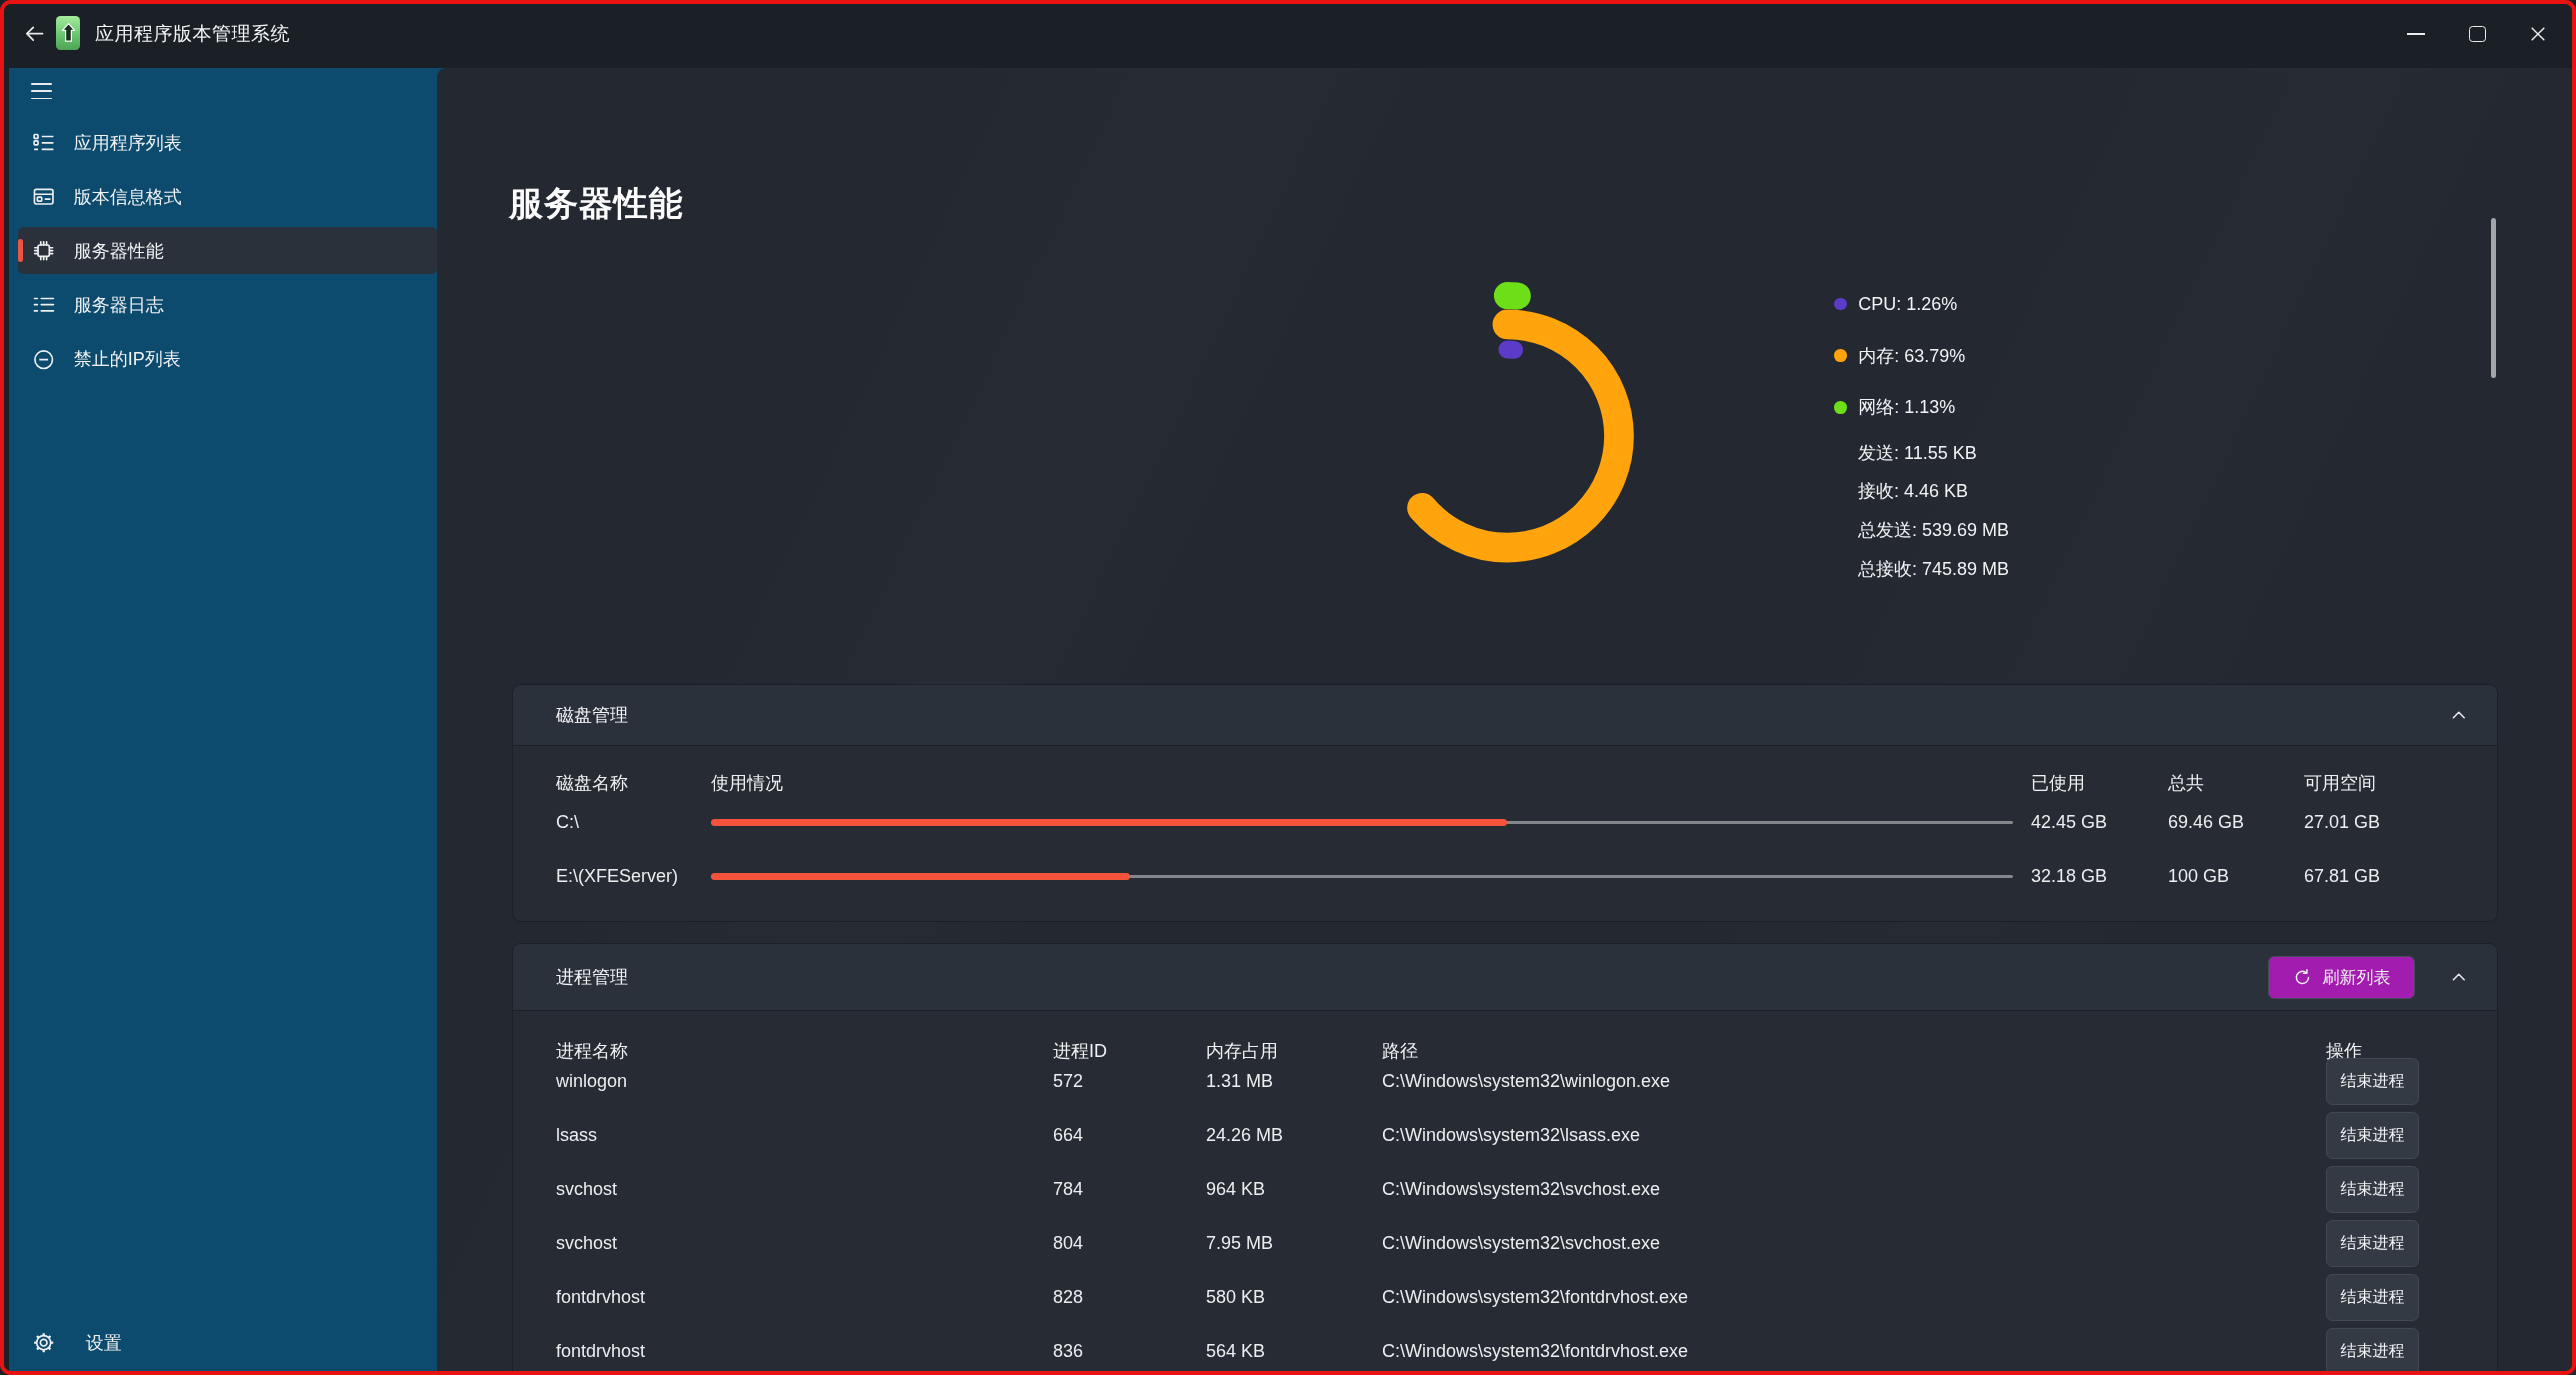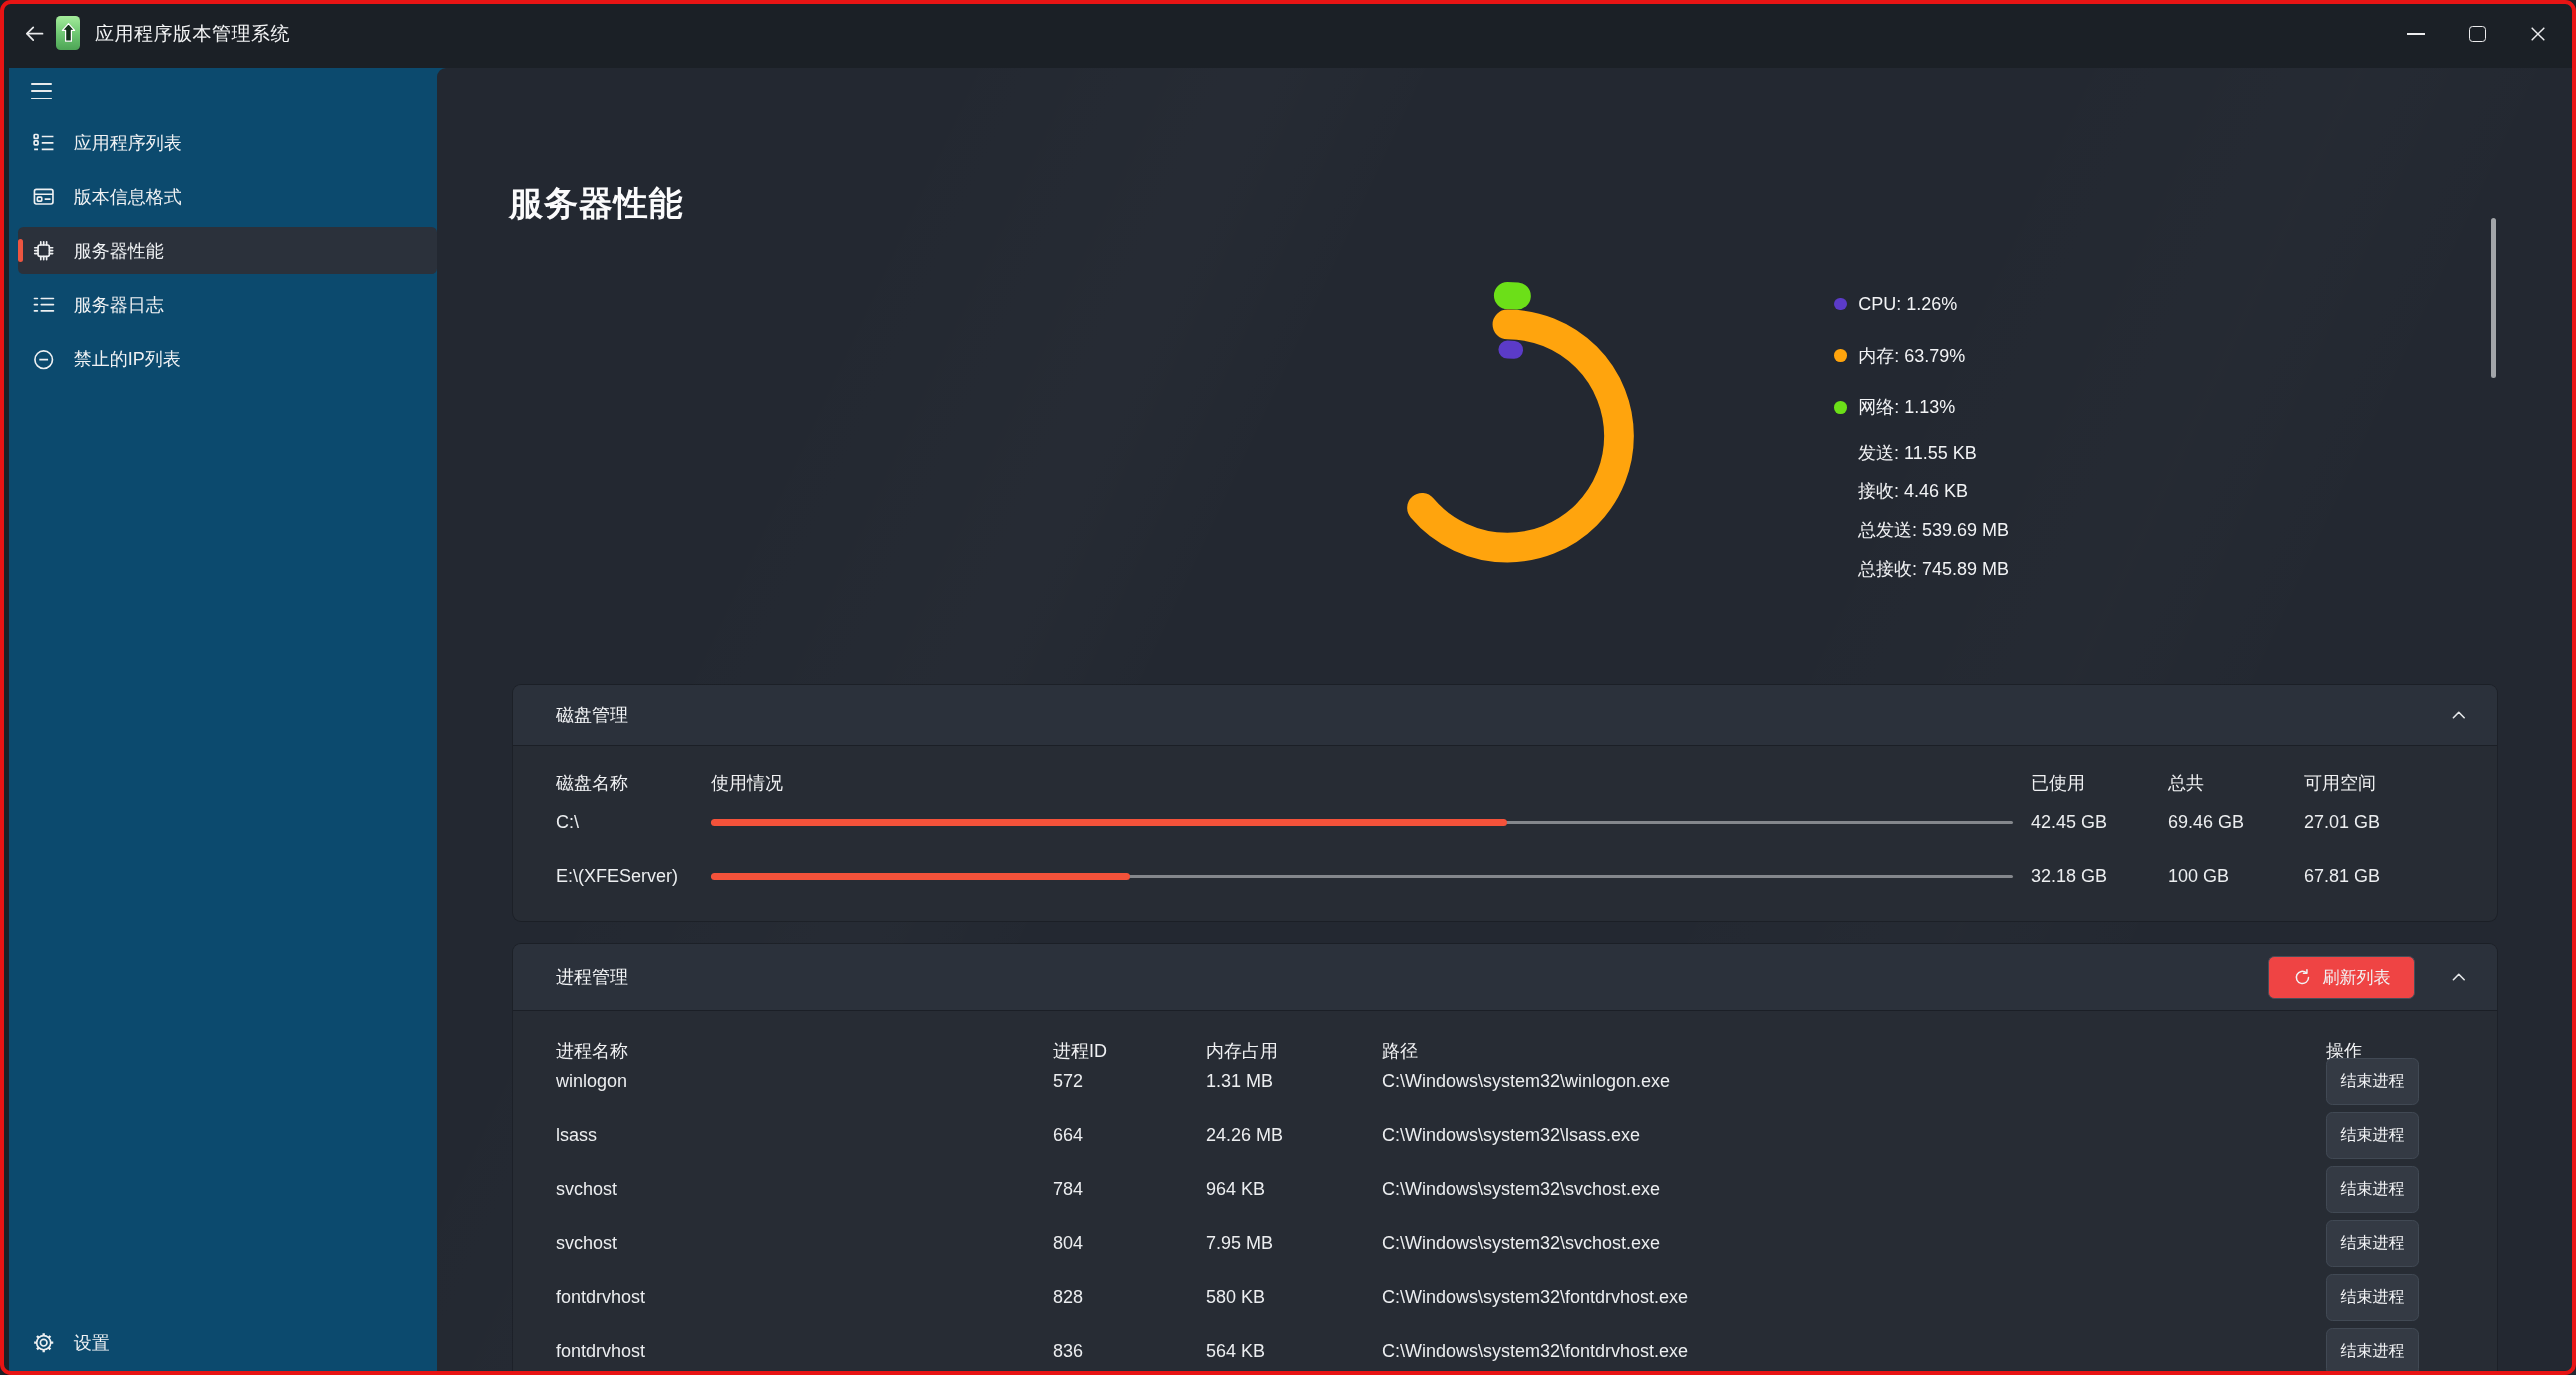--- a/index.html
+++ b/index.html
@@ -29,21 +29,21 @@
   .hamburger i{display:block;width:21px;height:1.8px;background:#e8eaec;border-radius:0.9px;}
   .nav{position:absolute;left:9px;right:9px;top:51px;}
   .nav-item{position:relative;height:47px;margin-bottom:7.2px;border-radius:5.4px;display:flex;
             align-items:center;gap:18px;padding-left:14.4px;color:#f0f2f4;}
   .nav-item.selected{background:#2b313b;}
   .nav-item.selected::before{content:"";position:absolute;left:0;top:11.7px;width:4.5px;height:23.4px;
             border-radius:2.7px;background:#ed5540;}
   .nav-icon{width:23.4px;height:23.4px;flex:none;color:#eef0f2;}
   .nav-label{font-size:18px;}
   .settings-item{position:absolute;left:9px;right:9px;bottom:9px;height:47px;border-radius:5.4px;
-            display:flex;align-items:center;gap:18px;padding-left:14.4px;color:#f0f2f4;}
+            display:flex;align-items:center;gap:30px;padding-left:14.4px;color:#f0f2f4;}
 
   
   .content{position:absolute;left:437px;top:68px;right:0;bottom:0;background:#232831;
            border-top-left-radius:9px;overflow:hidden;}
   .content::before{content:"";position:absolute;inset:0;pointer-events:none;
      background:linear-gradient(115deg,transparent 18%,rgba(255,255,255,.016) 30%,transparent 37%,
                 transparent 58%,rgba(255,255,255,.013) 70%,transparent 78%);}
   .page-title{position:absolute;left:72px;top:113px;font-size:34px;font-weight:600;letter-spacing:0.9px;color:#fbfbfc;}
 
   
@@ -74,21 +74,21 @@
   .bar{position:absolute;left:198px;width:1302px;top:9px;height:7.2px;}
   .bar .track{position:absolute;left:0;right:0;top:2.3px;height:2.7px;background:#84878c;border-radius:1.8px;}
   .bar .fill{position:absolute;left:0;top:0;height:7.2px;border-radius:3.6px;background:#f4523a;}
 
   
   .c-pname{left:43px;} .c-pid{left:540px;} .c-pmem{left:693px;} .c-ppath{left:869px;} .c-pact{left:1813px;}
   .end-btn{position:absolute;left:1813px;top:-10.8px;width:93px;height:47px;border-radius:6.3px;
         background:#343a44;border:0.9px solid #414954;color:#f1f2f4;font-size:16px;
         display:flex;align-items:center;justify-content:center;box-sizing:border-box;}
   .refresh-btn{position:absolute;left:1755px;top:11.7px;width:147px;height:43px;border-radius:6.3px;
-        background:#ef4444;border:0.9px solid #474e59;color:#f1f2f4;font-size:17px;
+        background:#a21caf;border:0.9px solid #474e59;color:#f1f2f4;font-size:17px;
         display:flex;align-items:center;justify-content:center;gap:10.8px;box-sizing:border-box;}
   .refresh-btn svg{width:19px;height:19px;}
 
   .scroll-thumb{position:absolute;left:2054px;top:150px;width:4.5px;height:160px;border-radius:2.7px;background:#a2a5a9;}
 
   .record-border{position:absolute;inset:0;border:4.5px solid #e81414;border-radius:10.8px;pointer-events:none;z-index:99;}
   svg{display:block;}
 </style>
 </head>
 <body>

